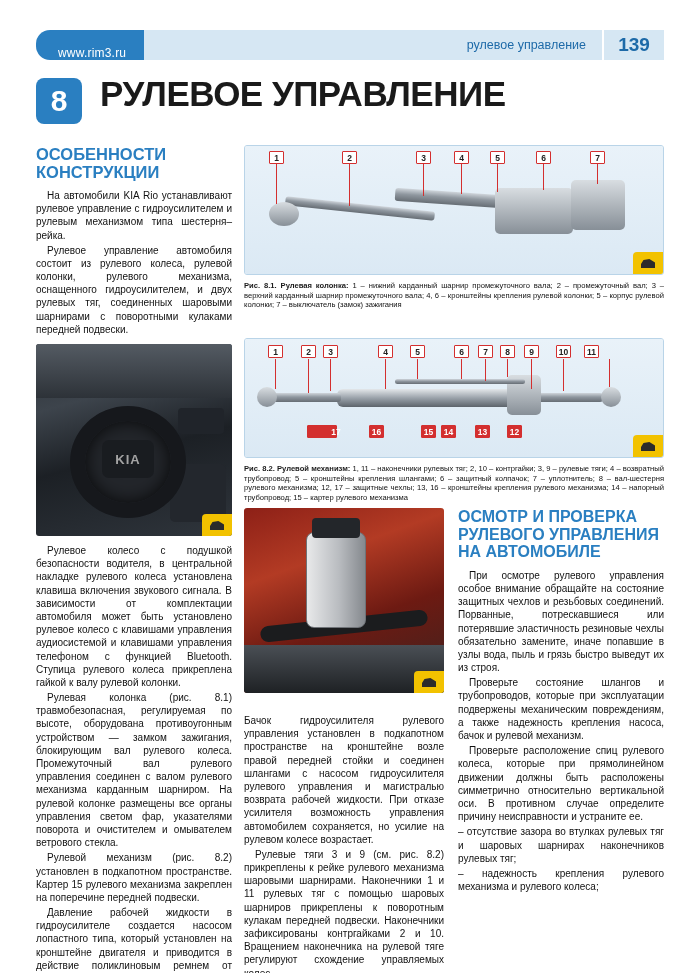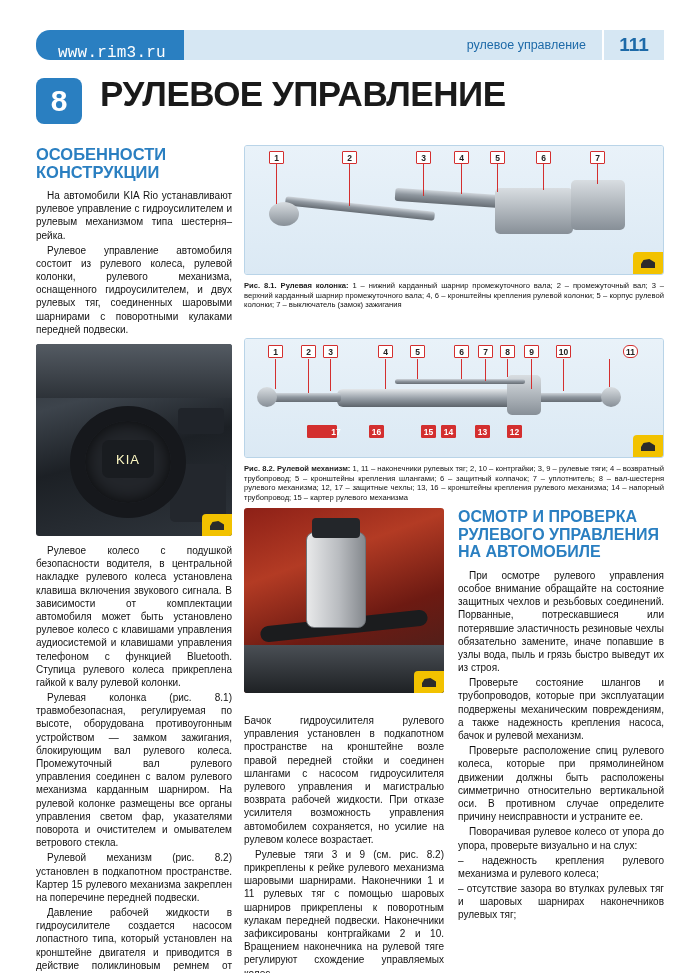--- a/index.html
+++ b/index.html
@@ -20,27 +20,26 @@
   .header {
     position: absolute;
     left: 36px; top: 30px;
     width: 628px; height: 30px;
     display: flex;
     align-items: stretch;
   }
   .header-url {
     background: #2a7fc1;
     color: #ffffff;
-    font-size: 16px;
+    font-size: 12px;
     border-radius: 14px 0 0 14px;
     padding: 16px 18px 0 22px;
     display: flex;
     align-items: center;
     letter-spacing: 0.2px;
-    font-family: Liberation Mono, monospace;
   }
   .header-bar {
     flex: 1;
     background: #d6e7f3;
     display: flex;
     align-items: center;
     justify-content: flex-end;
     padding-right: 16px;
   }
   .header-section {
@@ -123,21 +122,21 @@
     background: #23262b;
     box-shadow: inset 0 0 18px rgba(0,0,0,.8);
   }
   .photo-dash .hub {
     position: absolute;
     left: 66px; top: 96px;
     width: 52px; height: 38px;
     background: #191c20;
     border-radius: 7px;
     display: flex; align-items: center; justify-content: center;
-    color: #fef9c3; font-size: 13px; font-weight: normal; letter-spacing: 1px;
+    color: #a3a3a3; font-size: 13px; font-weight: bold; letter-spacing: 1px;
   }
   .photo-dash .windshield {
     position: absolute; left: 0; top: 0; width: 196px; height: 54px;
     background: linear-gradient(180deg,#545b63,#2d3238);
   }
   .photo-dash .vent {
     position: absolute; right: 8px; top: 64px; width: 46px; height: 26px;
     background: #20242a; border-radius: 4px;
   }
   .photo-dash .console {
@@ -287,21 +286,21 @@
 </head>
 <body>
 
 <div class="page">
 
   <div class="header">
     <div class="header-url">www.rim3.ru</div>
     <div class="header-bar">
       <span class="header-section">рулевое управление</span>
     </div>
-    <div class="header-page">111</div>
+    <div class="header-page">139</div>
   </div>
 
   <div class="chapter-num">8</div>
   <div class="chapter-title">РУЛЕВОЕ УПРАВЛЕНИЕ</div>
 
   <div class="col-left">
     <h2 class="sect-title">ОСОБЕННОСТИ КОНСТРУКЦИИ</h2>
     <p class="body">На автомобили KIA Rio устанавливают рулевое управление с гидроусилителем и рулевым механизмом типа шестерня–рейка.</p>
     <p class="body">Рулевое управление автомобиля состоит из рулевого колеса, рулевой колонки, рулевого механизма, оснащенного гидроусилителем, и двух рулевых тяг, соединенных шаровыми шарнирами с поворотными кулаками передней подвески.</p>
 
@@ -377,21 +376,21 @@
       <div class="callout" style="left:23px;  top:6px;">1</div>
       <div class="callout" style="left:56px;  top:6px;">2</div>
       <div class="callout" style="left:78px;  top:6px;">3</div>
       <div class="callout" style="left:133px; top:6px;">4</div>
       <div class="callout" style="left:165px; top:6px;">5</div>
       <div class="callout" style="left:209px; top:6px;">6</div>
       <div class="callout" style="left:233px; top:6px;">7</div>
       <div class="callout" style="left:255px; top:6px;">8</div>
       <div class="callout" style="left:279px; top:6px;">9</div>
       <div class="callout" style="left:311px; top:6px;">10</div>
-      <div class="callout" style="left:378px; top:6px;border-radius:6px;">11</div>
+      <div class="callout" style="left:339px; top:6px;">11</div>
 
       <div class="callout red-fill" style="left:62px;  top:86px;padding-left:28px;">17</div>
       <div class="callout red-fill" style="left:124px; top:86px;">16</div>
       <div class="callout red-fill" style="left:176px; top:86px;">15</div>
       <div class="callout red-fill" style="left:196px; top:86px;">14</div>
       <div class="callout red-fill" style="left:230px; top:86px;text-align:center;">13</div>
       <div class="callout red-fill" style="left:262px; top:86px;">12</div>
 
       <div class="corner-tag"></div>
     </div>
@@ -412,18 +411,17 @@
   <div class="col-mid-lower">
     <p class="body noind">Бачок гидроусилителя рулевого управления установлен в подкапотном пространстве на кронштейне возле правой передней стойки и соединен шлангами с насосом гидроусилителя рулевого управления и магистралью возврата рабочей жидкости. При отказе усилителя возможность управления автомобилем сохраняется, но усилие на рулевом колесе возрастает.</p>
     <p class="body">Рулевые тяги 3 и 9 (см. рис. 8.2) прикреплены к рейке рулевого механизма шаровыми шарнирами. Наконечники 1 и 11 рулевых тяг с помощью шаровых шарниров прикреплены к поворотным кулакам передней подвески. Наконечники зафиксированы контргайками 2 и 10. Вращением наконечника на рулевой тяге регулируют схождение управляемых колес.</p>
   </div>
 
   <div class="col-right">
     <h2 class="sect-title-right">ОСМОТР И ПРОВЕРКА РУЛЕВОГО УПРАВЛЕНИЯ НА АВТОМОБИЛЕ</h2>
     <p class="body">При осмотре рулевого управления особое внимание обращайте на состояние защитных чехлов и резьбовых соединений. Порванные, потрескавшиеся или потерявшие эластичность резиновые чехлы обязательно замените, иначе попавшие в узлы вода, пыль и грязь быстро выведут их из строя.</p>
     <p class="body">Проверьте состояние шлангов и трубопроводов, которые при эксплуатации подвержены механическим повреждениям, а также надежность крепления насоса, бачок и рулевой механизм.</p>
     <p class="body">Проверьте расположение спиц рулевого колеса, которые при прямолинейном движении должны быть расположены симметрично относительно вертикальной оси. В противном случае определите причину неисправности и устраните ее.</p>
-    <p class="body">Поворачивая рулевое колесо от упора до упора, проверьте визуально и на слух:</p>
+    <p class="body noind">– отсутствие зазора во втулках рулевых тяг и шаровых шарнирах наконечников рулевых тяг;</p>
     <p class="body noind">– надежность крепления рулевого механизма и рулевого колеса;</p>
-    <p class="body noind">– отсутствие зазора во втулках рулевых тяг и шаровых шарнирах наконечников рулевых тяг;</p>
   </div>
 
 </div>
 
 </body></html>

